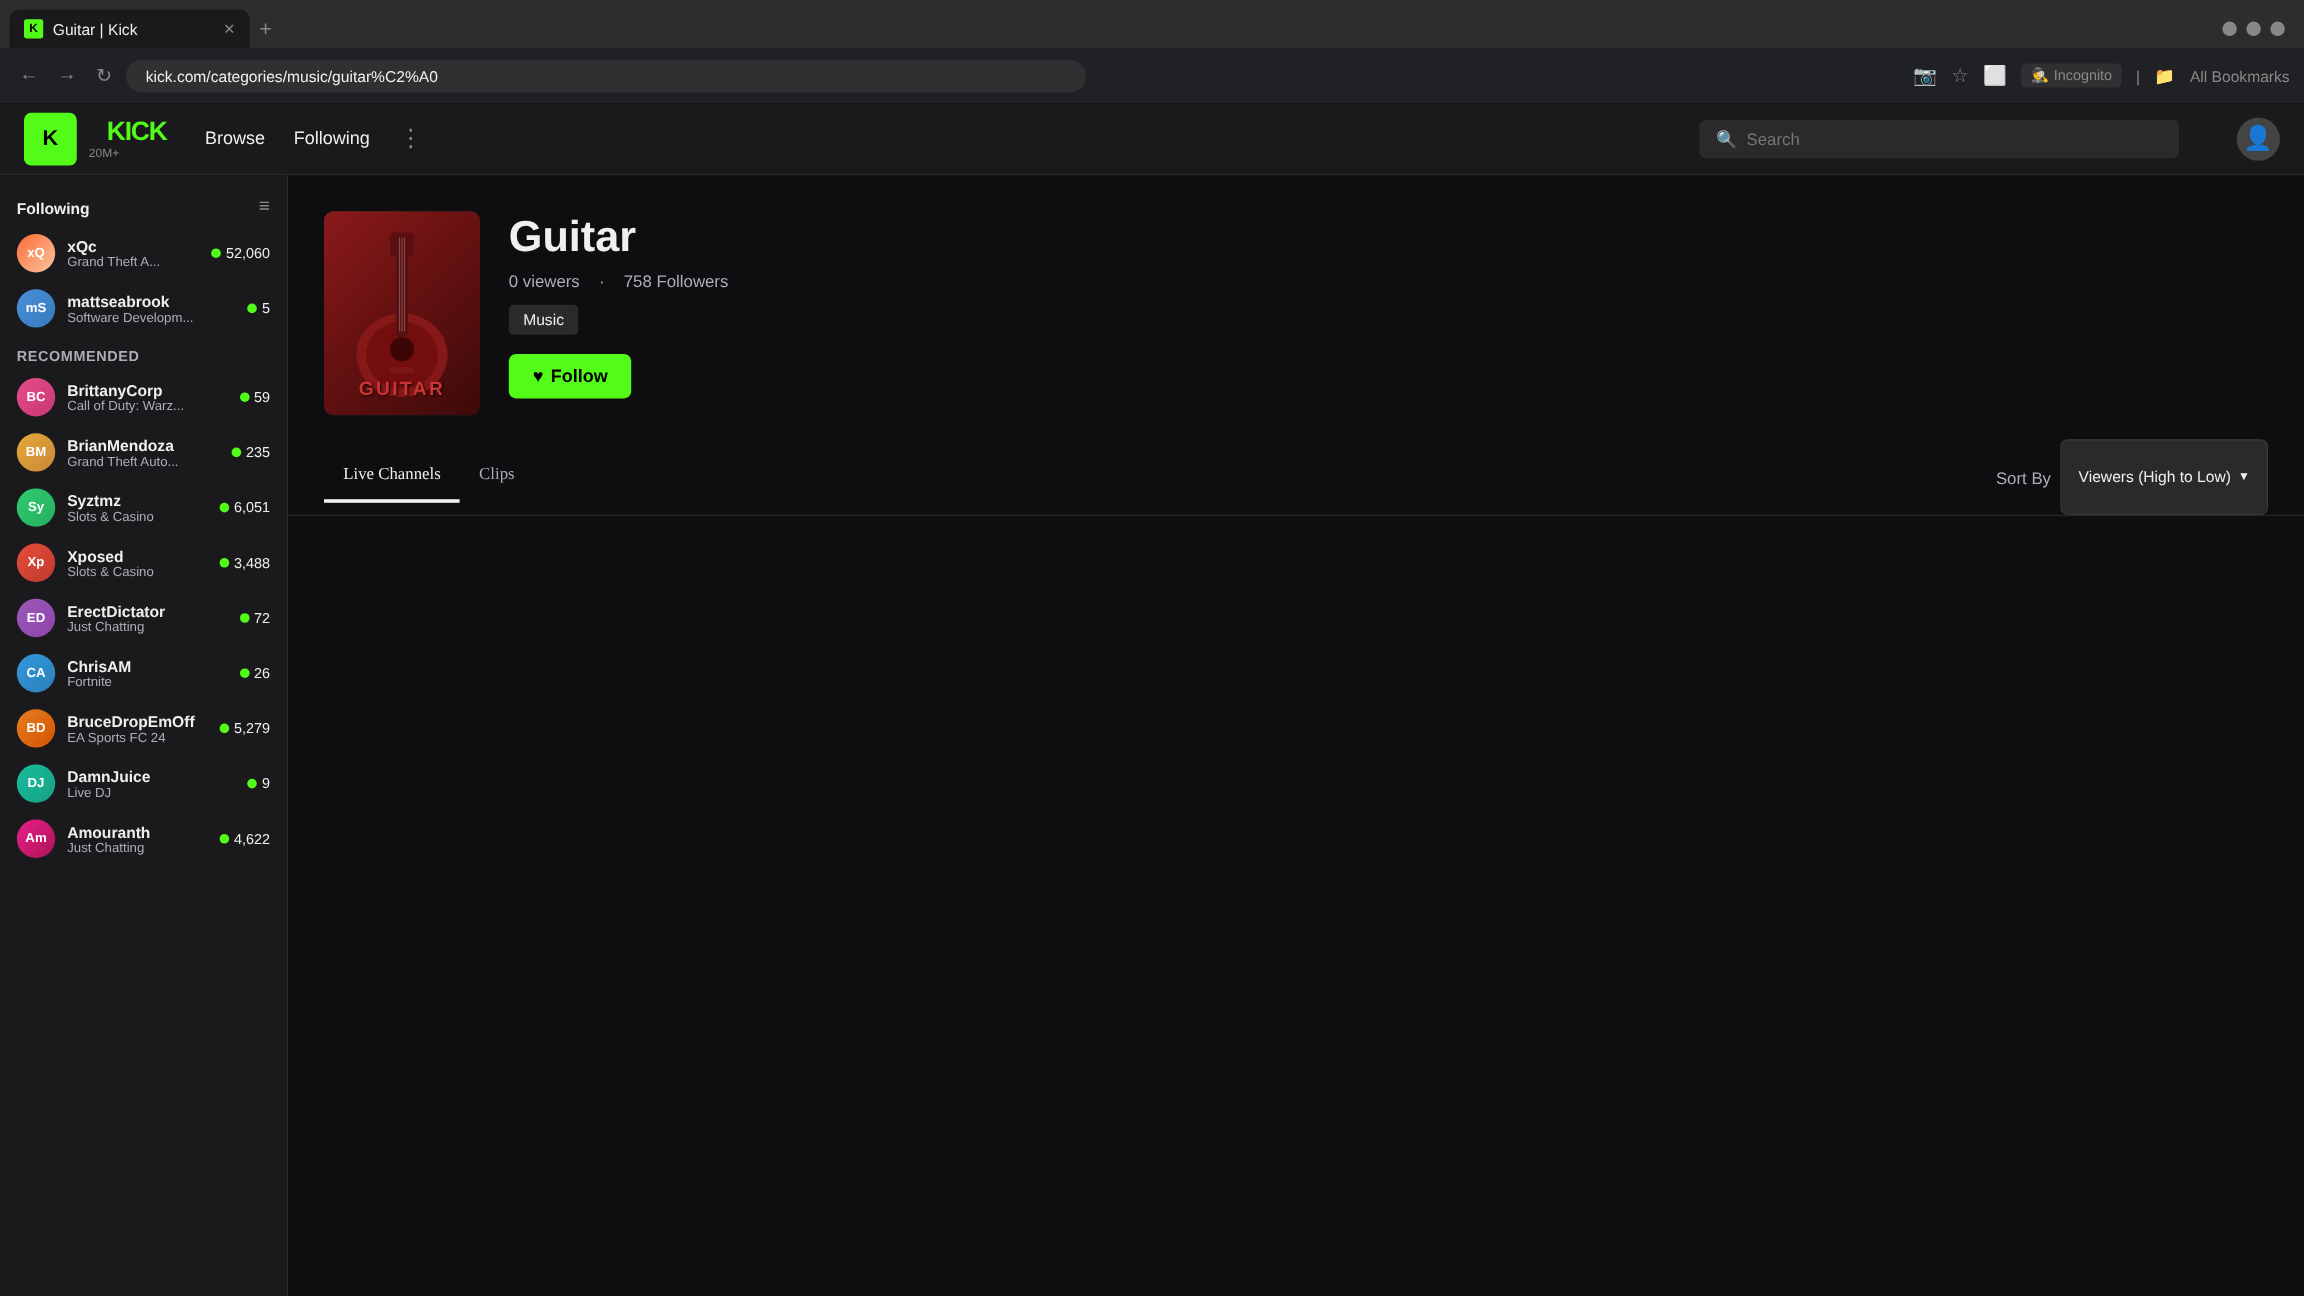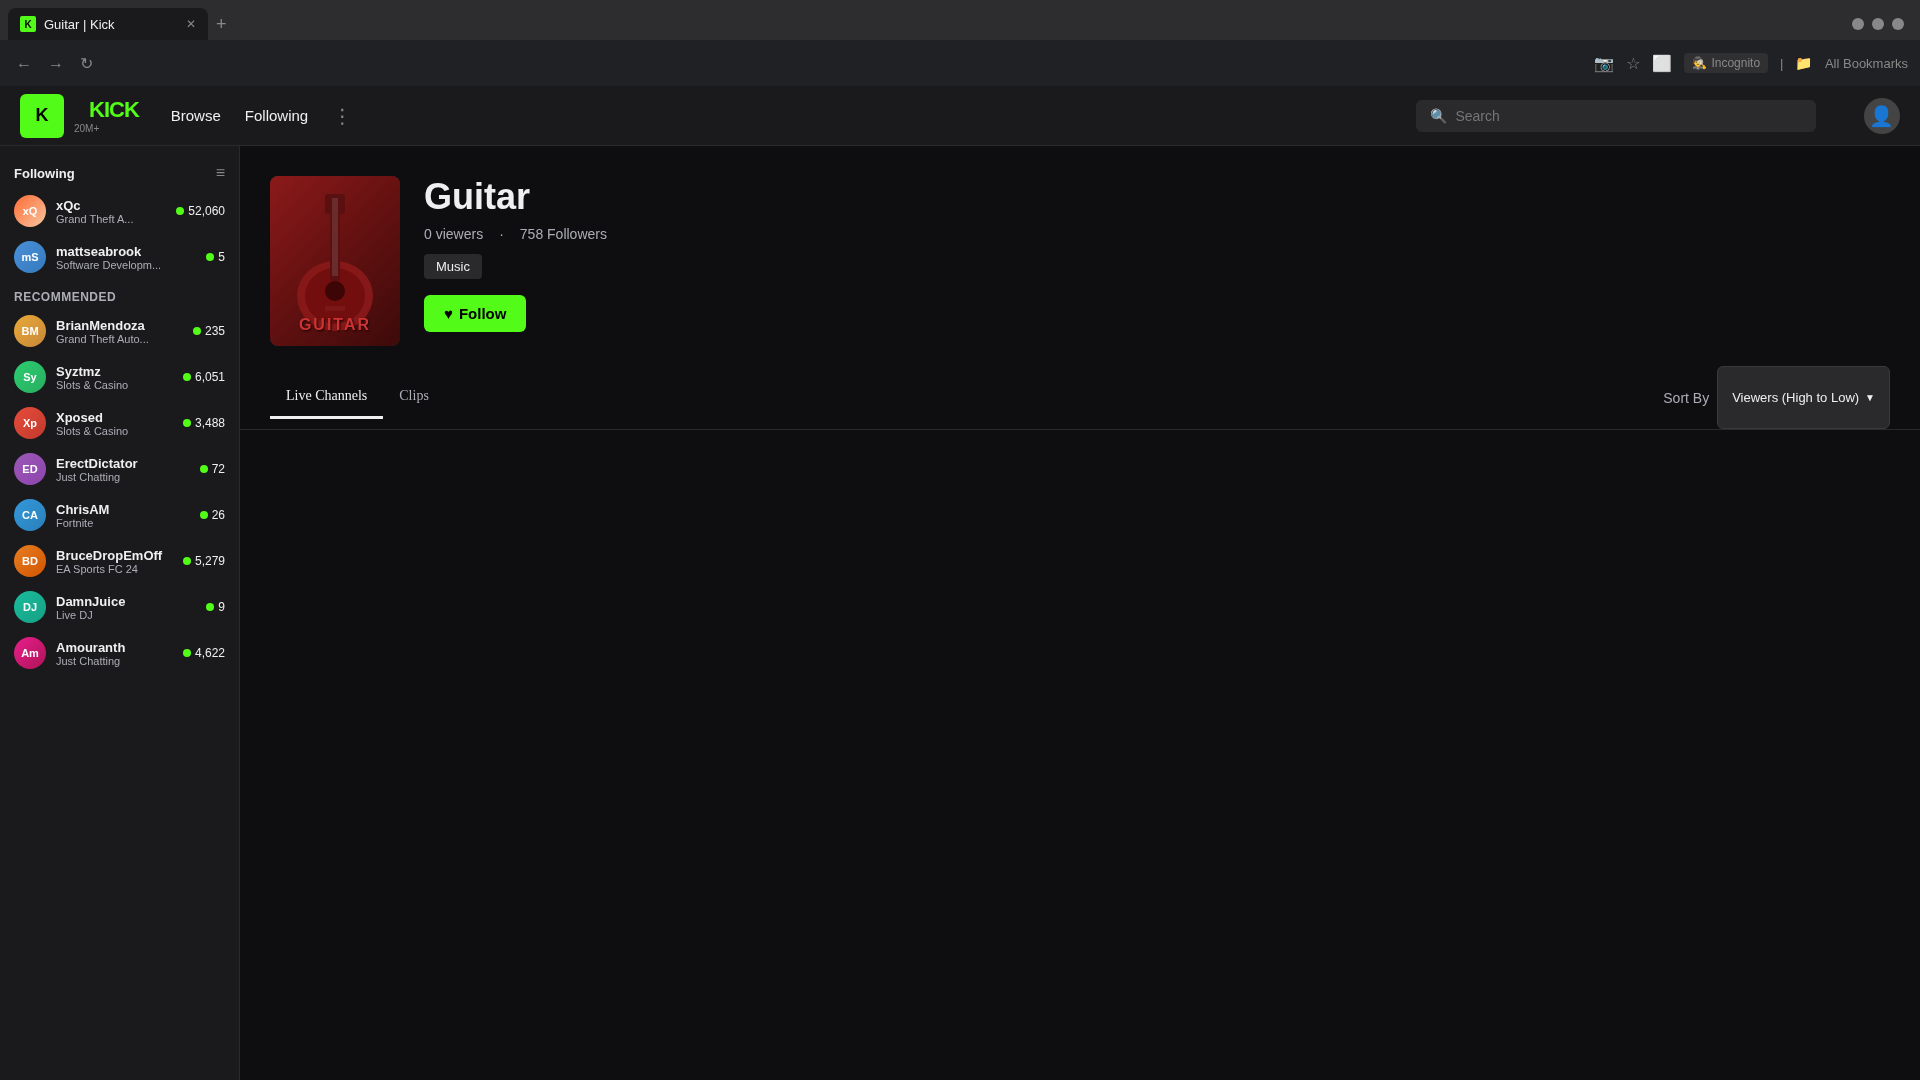--- a/index.html
+++ b/index.html
@@ -119,20 +119,23 @@
     <div class="window-controls">
       <div class="win-btn win-minimize"></div>
       <div class="win-btn win-maximize"></div>
       <div class="win-btn win-close"></div>
     </div>
   </div>
   <div class="address-bar-row">
     <button class="nav-btn">←</button>
     <button class="nav-btn">→</button>
     <button class="nav-btn">↻</button>
+    <div class="address-bar">
+      <span>kick.com/categories/music/guitar%C2%A0</span>
+    </div>
     <div class="address-bar-right">
       <span style="font-size:16px;color:#888;">📷</span>
       <span style="font-size:16px;color:#888;">☆</span>
       <span style="font-size:16px;color:#888;">⬜</span>
       <div class="incognito-badge">
         <span>🕵</span>
         <span>Incognito</span>
       </div>
       <span>|</span>
       <span style="font-size:14px;">📁</span>
@@ -196,20 +199,31 @@
         <div class="sidebar-item-viewers">
           <span class="live-dot"></span>
           <span>5</span>
         </div>
       </div>
 
       <div class="sidebar-section-label">
         <span>Recommended</span>
       </div>
 
+      <div class="sidebar-item">
+        <div class="sidebar-avatar av-brittany">BC</div>
+        <div class="sidebar-item-info">
+          <div class="sidebar-item-name">BrittanyCorp</div>
+          <div class="sidebar-item-game">Call of Duty: Warz...</div>
+        </div>
+        <div class="sidebar-item-viewers">
+          <span class="live-dot"></span>
+          <span>59</span>
+        </div>
+      </div>
 
       <div class="sidebar-item">
         <div class="sidebar-avatar av-brian">BM</div>
         <div class="sidebar-item-info">
           <div class="sidebar-item-name">BrianMendoza</div>
           <div class="sidebar-item-game">Grand Theft Auto...</div>
         </div>
         <div class="sidebar-item-viewers">
           <span class="live-dot"></span>
           <span>235</span>

